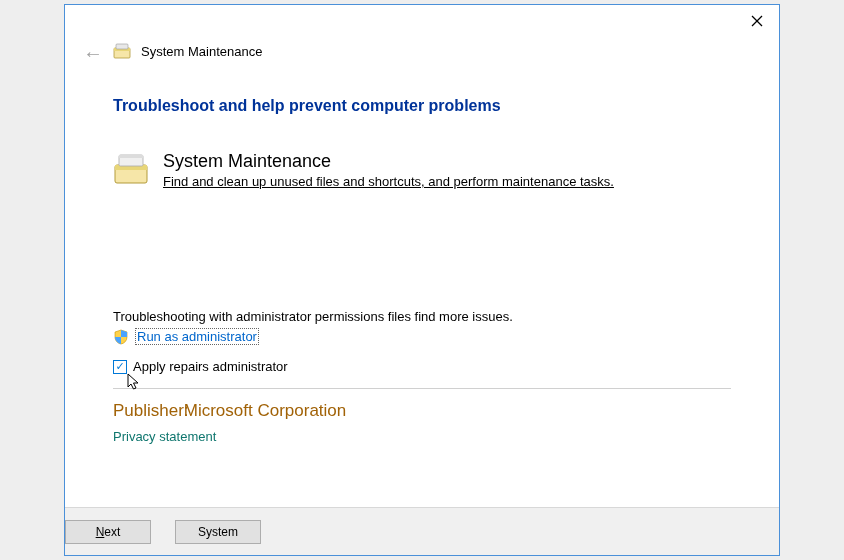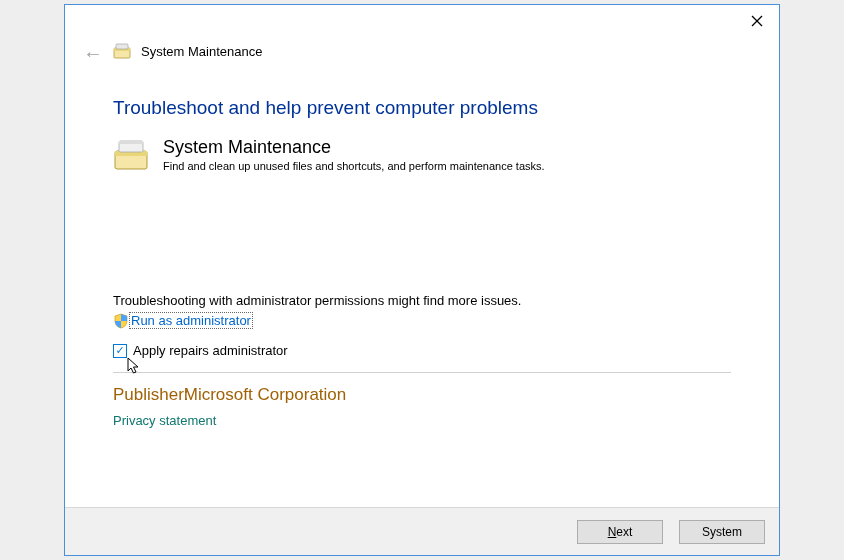--- a/index.html
+++ b/index.html
@@ -57,51 +57,53 @@
       font-size: 13px;
       color: #000;
     }
     .content {
       flex: 1;
       padding: 24px 48px 0 48px;
       overflow: hidden;
     }
     .main-heading {
       color: #003399;
-      font-size: 19px;
-      font-weight: 400;
-      margin-bottom: 18px;
+      font-size: 16px;
+      font-weight: 700;
+      margin-bottom: 36px;
     }
     .sm-block {
       display: flex;
       gap: 14px;
       margin-bottom: 120px;
     }
     .sm-icon {
       width: 36px;
       height: 36px;
       flex-shrink: 0;
     }
     .sm-text-title {
       font-size: 18px;
       color: #000;
       margin-bottom: 2px;
     }
     .sm-text-desc {
-      font-size: 11px;
-      color: #000;
+      font-size: 13px;
+      color: #000;
+      text-decoration: underline;
     }
     .admin-text {
       font-size: 13px;
       color: #000;
       margin-bottom: 4px;
     }
     .admin-row {
       display: flex;
       align-items: center;
+      gap: 6px;
       margin-bottom: 14px;
     }
     .shield-icon {
       width: 16px;
       height: 16px;
     }
     .admin-link {
       color: #0066cc;
       font-size: 13px;
       border: 1px dotted #666;
@@ -156,24 +158,23 @@
     .privacy-link {
       color: #0f766e;
       font-size: 13px;
       cursor: pointer;
     }
     .footer {
       background: #f0f0f0;
       border-top: 1px solid #d8d8d8;
       height: 48px;
       display: flex;
-      justify-content: flex-end;
       align-items: center;
       padding-right: 14px;
-      gap: 16px;
+      gap: 24px;
       margin-top: 22px;
     }
     .btn {
       width: 86px;
       height: 24px;
       background: #e1e1e1;
       border: 1px solid #adadad;
       font-size: 12px;
       font-family: inherit;
       cursor: pointer;
@@ -216,21 +217,21 @@
         <rect x="2" y="14" width="32" height="5" fill="#e8d678"></rect>
         <rect x="6" y="4" width="24" height="11" rx="1.5" fill="#f0f0f0" stroke="#aaa" stroke-width="0.8"></rect>
         <rect x="6" y="4" width="24" height="3" fill="#dcdcdc"></rect>
       </svg>
       <div>
         <div class="sm-text-title">System Maintenance</div>
         <div class="sm-text-desc">Find and clean up unused files and shortcuts, and perform maintenance tasks.</div>
       </div>
     </div>
 
-    <div class="admin-text">Troubleshooting with administrator permissions might find more issues.</div>
+    <div class="admin-text">Troubleshooting with administrator permissions files find more issues.</div>
     <div class="admin-row">
       <svg class="shield-icon" viewBox="0 0 16 16">
         <path d="M8 1 L14 3 V8 C14 12 11 14.5 8 15 C5 14.5 2 12 2 8 V3 Z" fill="#ffd24a" stroke="#c79400" stroke-width="0.6"></path>
         <path d="M8 1 L14 3 V8 L8 8 Z" fill="#4aa3ff"></path>
         <path d="M8 8 L8 15 C5 14.5 2 12 2 8 Z" fill="#4aa3ff"></path>
       </svg>
       <span class="admin-link">Run as administrator</span>
     </div>
 
     <div class="checkbox-row">

